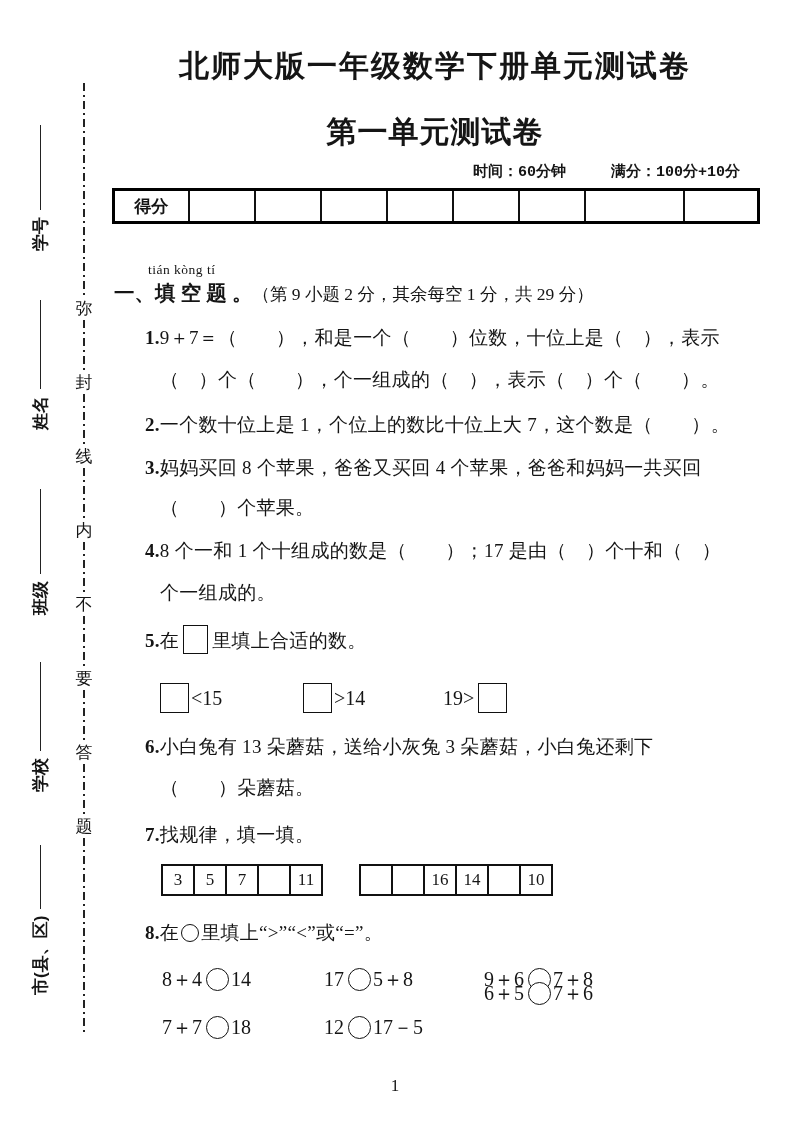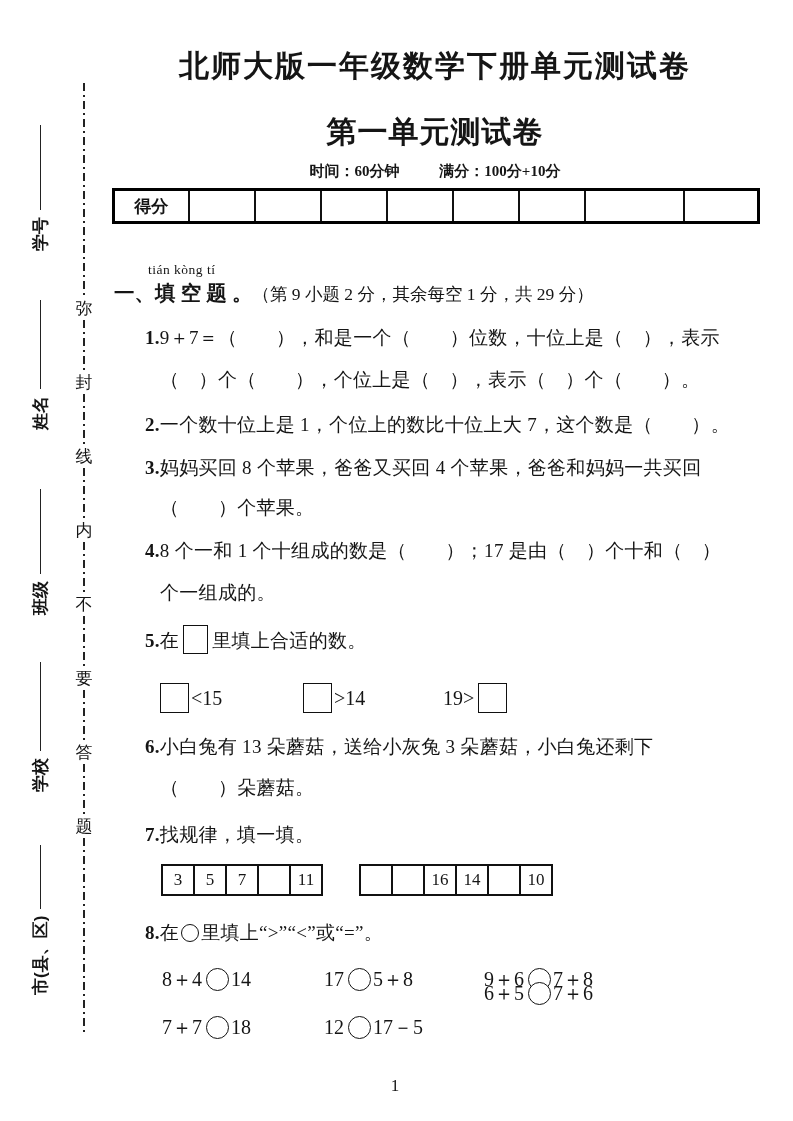--- a/index.html
+++ b/index.html
@@ -33,23 +33,23 @@
     position:absolute;top:46px;left:0;width:100%;text-align:center;
     font-size:30px;font-weight:700;letter-spacing:2px;
     font-family:"Liberation Sans","DejaVu Sans",sans-serif;
   }
   .subtitle{
     position:absolute;top:112px;left:0;width:100%;text-align:center;
     font-size:30px;font-weight:700;letter-spacing:1px;
     font-family:"Liberation Sans","DejaVu Sans",sans-serif;
   }
   .meta{
-    position:absolute;top:162px;left:0;width:100%;text-align:center;
+    position:absolute;top:162px;left:0;width:100%;text-align:right;
     font-size:15px;font-weight:600;
-    font-family:Liberation Serif, serif;
+    font-family:Liberation Mono, monospace;
   }
   .meta span{margin:0 18px;}
   table.score{
     position:absolute;top:188px;left:0;width:645px;
     border-collapse:collapse;table-layout:fixed;
     font-family:"Liberation Sans","DejaVu Sans",sans-serif;
   }
   table.score td{
     border:2px solid #111;height:30px;text-align:center;
     font-size:17px;font-weight:700;padding:0;
@@ -176,21 +176,21 @@
 
     <div class="pinyin">tián kòng  tí</div>
     <div class="sec-heading">
       <span class="h-main">一、填 空 题 。</span><span class="h-note">（第 9 小题 2 分，其余每空 1 分，共 29 分）</span>
     </div>
 
     <div class="qline" style="left:33px;top:325px;">
       <span class="qno">1.</span><span>9＋7＝（　　），和是一个（　　）位数，十位上是（　），表示</span>
     </div>
     <div class="qline" style="left:48px;top:367px;">
-      <span>（　）个（　　），个位上是（　），表示（　）个（　　）。</span>
+      <span>（　）个（　　），个一组成的（　），表示（　）个（　　）。</span>
     </div>
 
     <div class="qline" style="left:33px;top:412px;">
       <span class="qno">2.</span><span>一个数十位上是 1，个位上的数比十位上大 7，这个数是（　　）。</span>
     </div>
 
     <div class="qline" style="left:33px;top:455px;">
       <span class="qno">3.</span><span>妈妈买回 8 个苹果，爸爸又买回 4 个苹果，爸爸和妈妈一共买回</span>
     </div>
     <div class="qline" style="left:48px;top:495px;">

